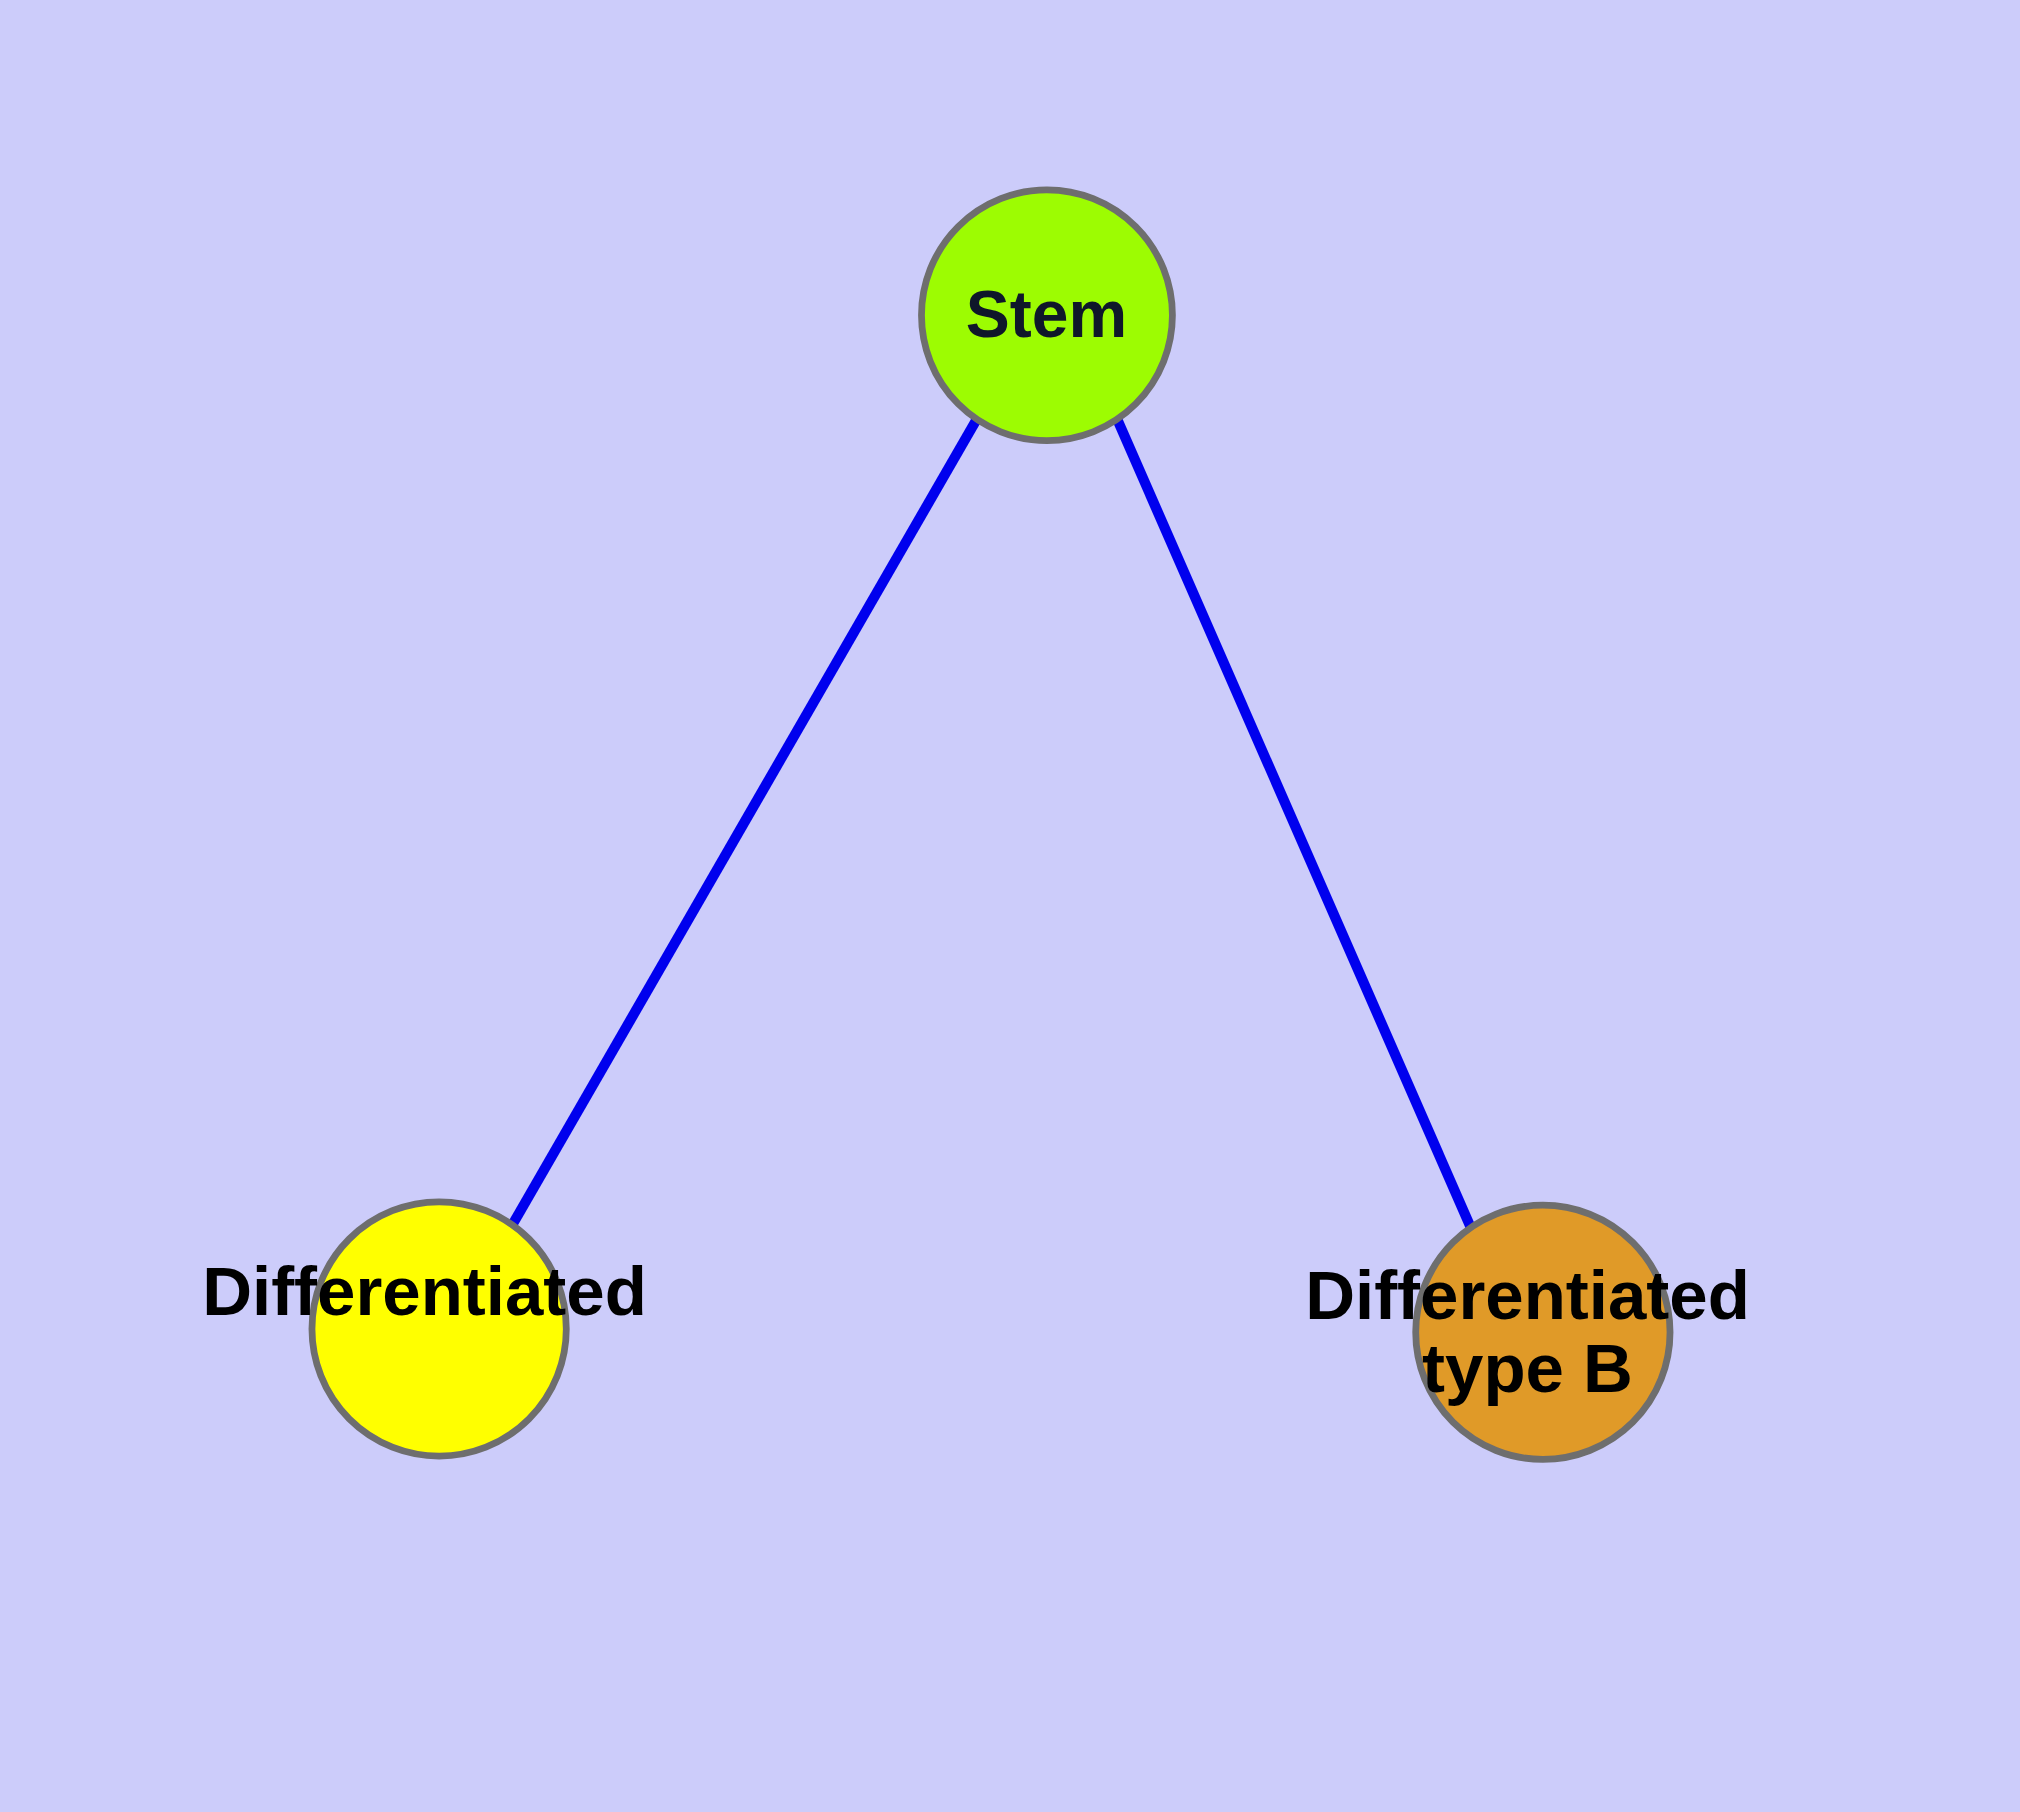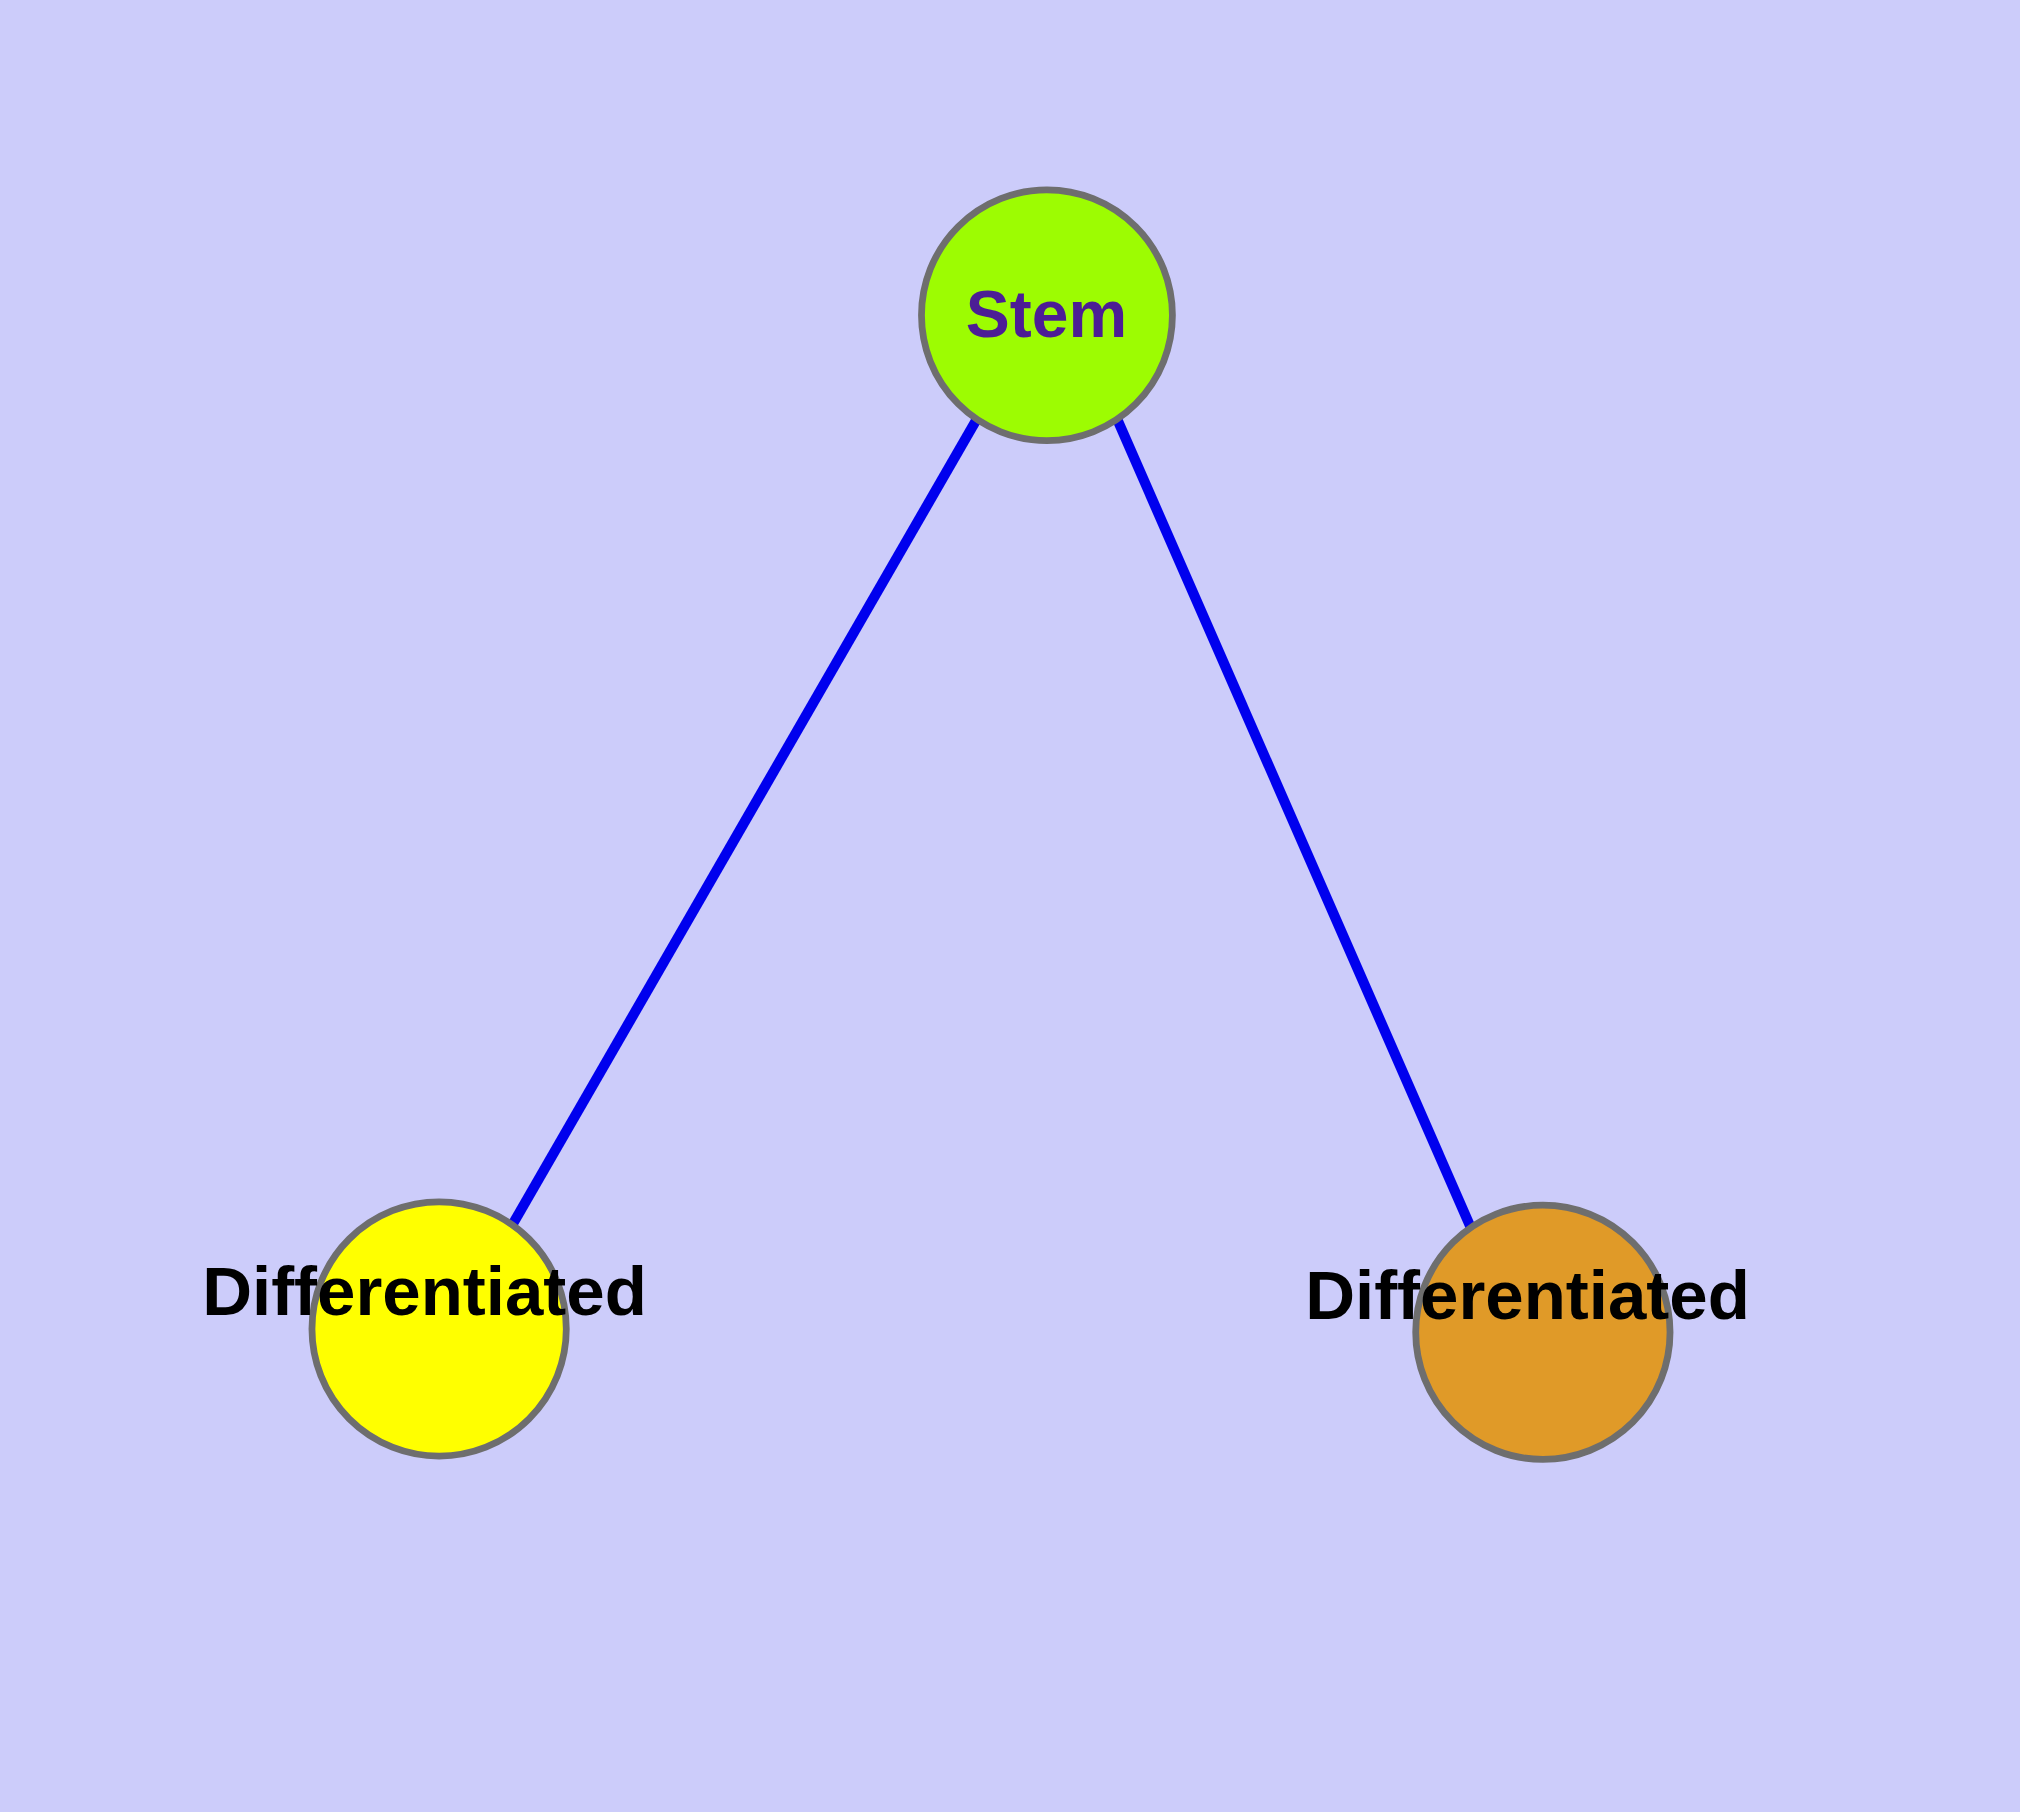--- a/index.html
+++ b/index.html
@@ -70,26 +70,27 @@
       <line id="edge-b" x1="1318" y1="495" x2="1737" y2="1453" stroke="#0000ee" stroke-width="12" stroke-linecap="butt"></line>
     </g>
 
     <g>
       <circle id="node-stem" cx="1235" cy="372" r="148" fill="#9dfc02" stroke="#6e6e6e" stroke-width="8"></circle>
       <circle id="node-diff-a" cx="518" cy="1568" r="150" fill="#ffff00" stroke="#6e6e6e" stroke-width="8"></circle>
       <circle id="node-diff-b" cx="1820" cy="1572" r="150" fill="#e09a28" stroke="#6e6e6e" stroke-width="8"></circle>
     </g>
   </svg>
 
-  <div class="node-label" id="label-stem" style="color: #4c1d95; left: 792px; top: 280px;">
+  <div class="node-label" id="label-stem" style="color: #0f172a; left: 792px; top: 280px;">
     <span class="lbl-line">Stem</span>
   </div>
 
   <div class="node-label" id="label-typeA" style="color: rgb(0, 0, 0); left: 170px; top: 1255px;">
     <span class="lbl-line">Differentiated</span>
   </div>
 
   <div class="node-label" id="label-typeB" style="color: rgb(0, 0, 0); left: 1273px; top: 1259px;">
     <span class="lbl-line">Differentiated</span>
+    <span class="lbl-line">type B</span>
   </div>
 
 </div>
 
 
 </body></html>

